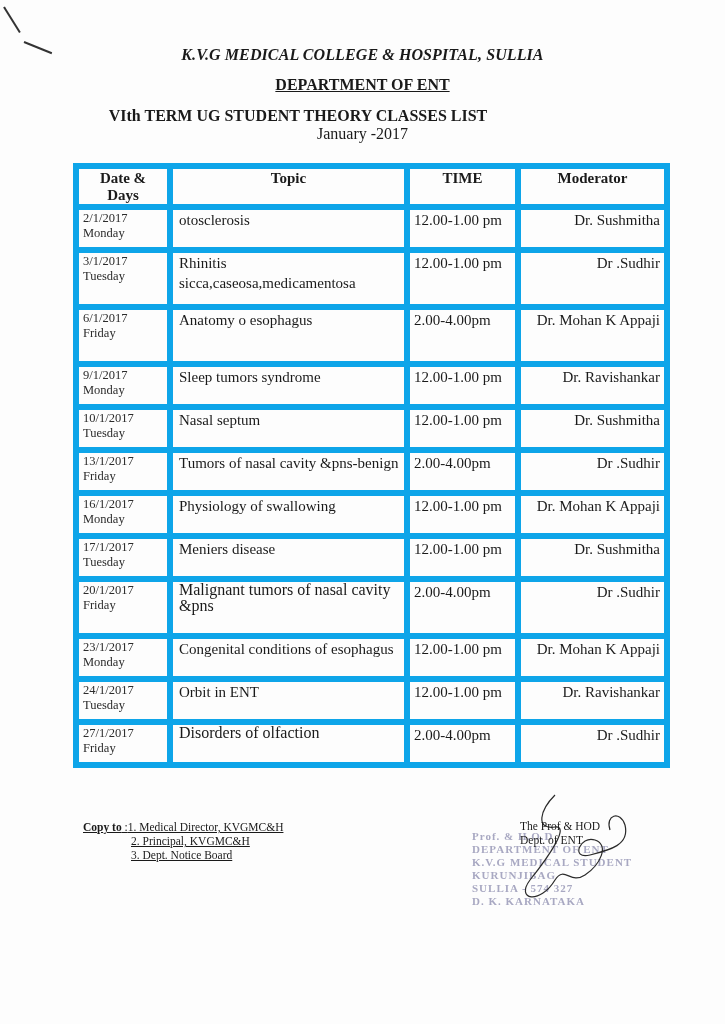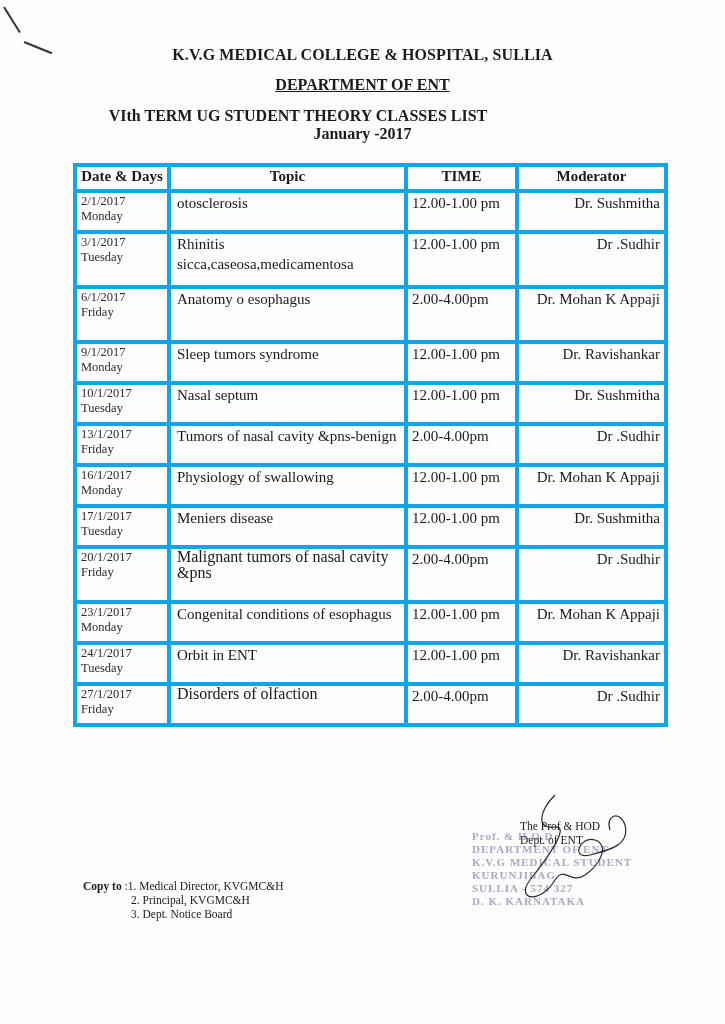--- a/index.html
+++ b/index.html
@@ -3,44 +3,44 @@
 <meta charset="utf-8">
 <style>
   html, body { margin: 0; padding: 0; }
   body {
     width: 725px; height: 1024px; background: #fdfdfd; position: relative;
     overflow: hidden; color: #1a1a1a;
     font-family: "Liberation Serif", "DejaVu Serif", serif;
   }
   .mark { position: absolute; height: 2px; background: #333; transform-origin: left center; }
   .h1 { position: absolute; left: 0; width: 725px; text-align: center; top: 46px;
-        font-size: 16px; font-weight: bold; letter-spacing: 0.1px; }
+        font-size: 16px; font-weight: bold; letter-spacing: 0.1px; font-style: italic; }
   .h2 { position: absolute; left: 0; width: 725px; text-align: center; top: 76px;
         font-size: 16px; font-weight: bold; }
   .h2 span { text-decoration: underline; }
   .h3 { position: absolute; left: 0; width: 596px; text-align: center; top: 107px;
         font-size: 16px; font-weight: bold; }
   .h4 { position: absolute; left: 0; width: 725px; text-align: center; top: 125px;
-        font-size: 16px; font-weight: bold; }
+        font-size: 16px; font-weight: normal; }
 
   table.sched { position: absolute; left: 73px; top: 163px; border-collapse: collapse;
                 width: 591px; table-layout: fixed; }
-  table.sched th, table.sched td { border: 4px solid #0ea5e9; vertical-align: top; padding: 0 4px; margin-left: 21px; }
+  table.sched th, table.sched td { border: 6px solid #0ea5e9; vertical-align: top; padding: 0 4px; margin-left: 21px; }
   table.sched th { font-size: 15px; font-weight: bold; height: 21px; padding-top: 1px; }
   col.c1 { width: 94px; } col.c2 { width: 237px; } col.c3 { width: 111px; } col.c4 { width: 149px; }
   .date { font-size: 12.5px; line-height: 15px; color: #2b2b2b; padding-top: 1px; }
   .day { font-size: 12.5px; line-height: 15px; color: #2b2b2b; }
   .topic { font-size: 15px; line-height: 20px; padding-left: 2px; }
   .topic.small { font-size: 16px; line-height: 16px; }
   .time { font-size: 15px; line-height: 20px; }
   .mod { font-size: 15px; line-height: 20px; text-align: right; }
   tr.r-tall td { height: 51px; }
   tr.r td { height: 37px; }
 
-  .copy { position: absolute; left: 83px; top: 879px; font-size: 11.5px; line-height: 14px; }
+  .copy { position: absolute; left: 83px; top: 820px; font-size: 11.5px; line-height: 14px; text-decoration: underline; }
   .copy b { font-weight: bold; }
   .copy .ind { padding-left: 48px; }
 
   .sig { position: absolute; left: 460px; top: 785px; width: 220px; height: 130px; }
   .sig .hod { position: absolute; left: 60px; top: 34px; font-size: 11.5px; line-height: 14px; text-align: left; }
   .stamp { position: absolute; left: 12px; top: 45px; color: #9a9ab8; font-size: 11px;
            font-weight: bold; line-height: 13px; letter-spacing: 1px; opacity: 0.85; }
 </style>
 </head>
 <body>

